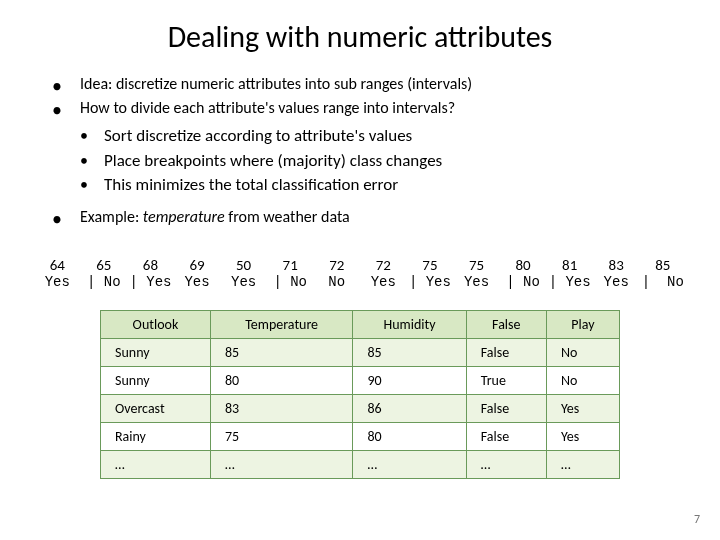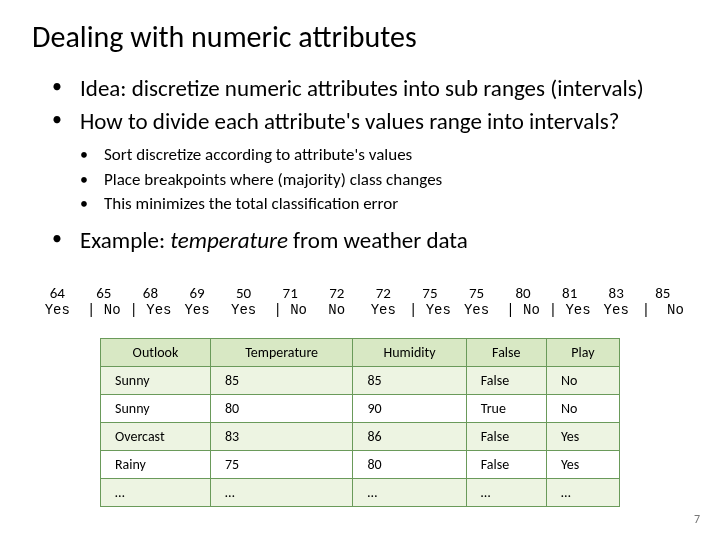--- a/index.html
+++ b/index.html
@@ -7,25 +7,26 @@
     width: 720px; height: 540px;
     background: #fff;
     font-family: Calibri, "Segoe UI", sans-serif;
     color: #000;
     position: relative;
     padding: 18px 32px 0 32px;
   }
   h1 {
     font-weight: 400;
     font-size: 30px;
+    text-align: center;
     margin-bottom: 18px;
   }
   ul.main { list-style: none; padding-left: 20px; }
   ul.main > li {
-    font-size: 23px;
+    font-size: 16px;
     line-height: 1.35;
     position: relative;
     padding-left: 28px;
     margin-bottom: 2px;
   }
   ul.main > li::before {
     content: "•";
     position: absolute; left: 0; top: 0;
     font-size: 20px;
   }

